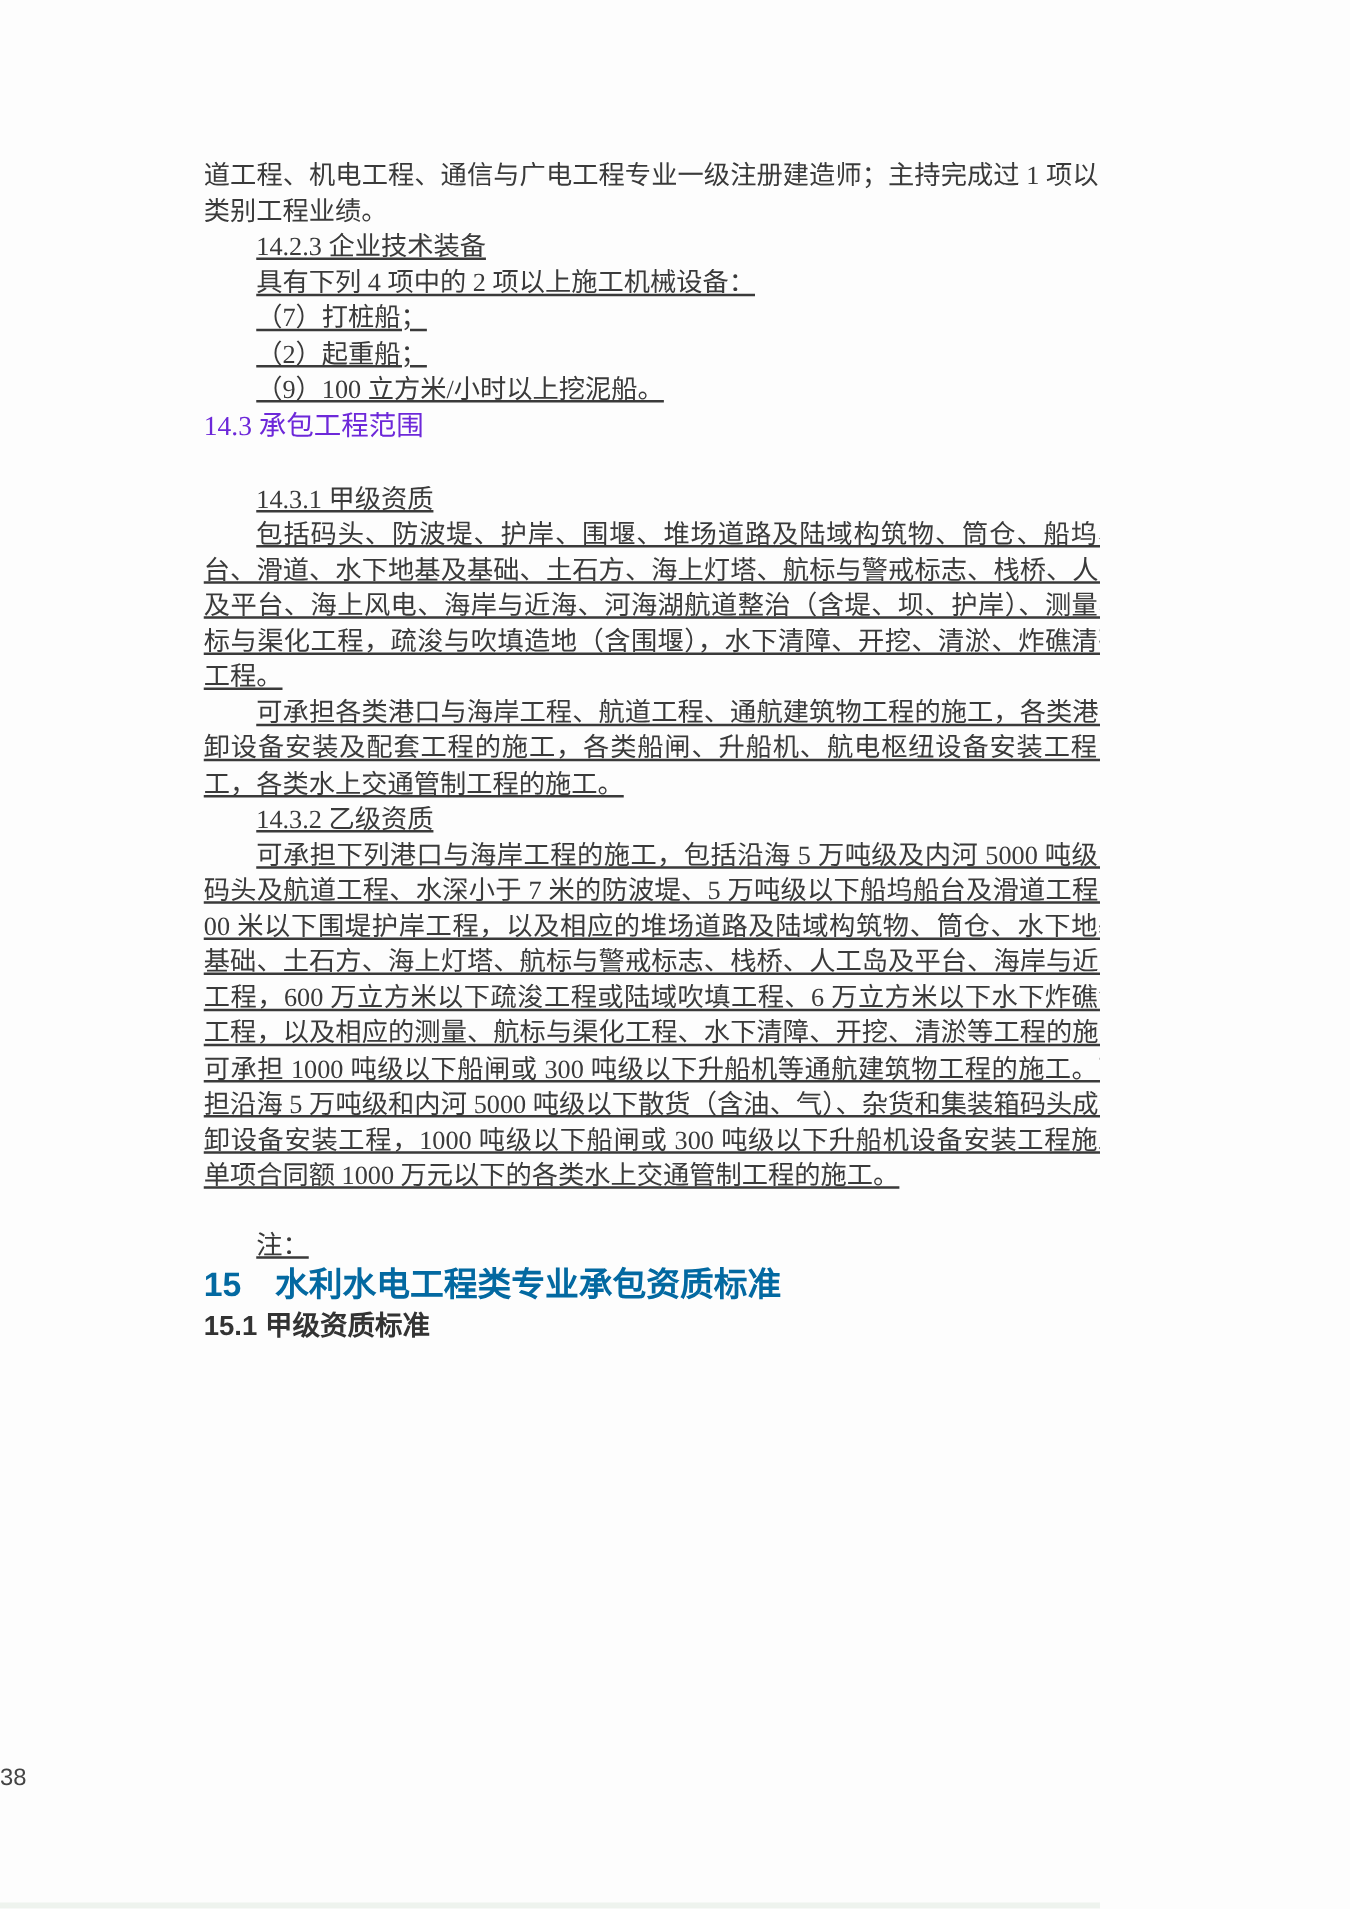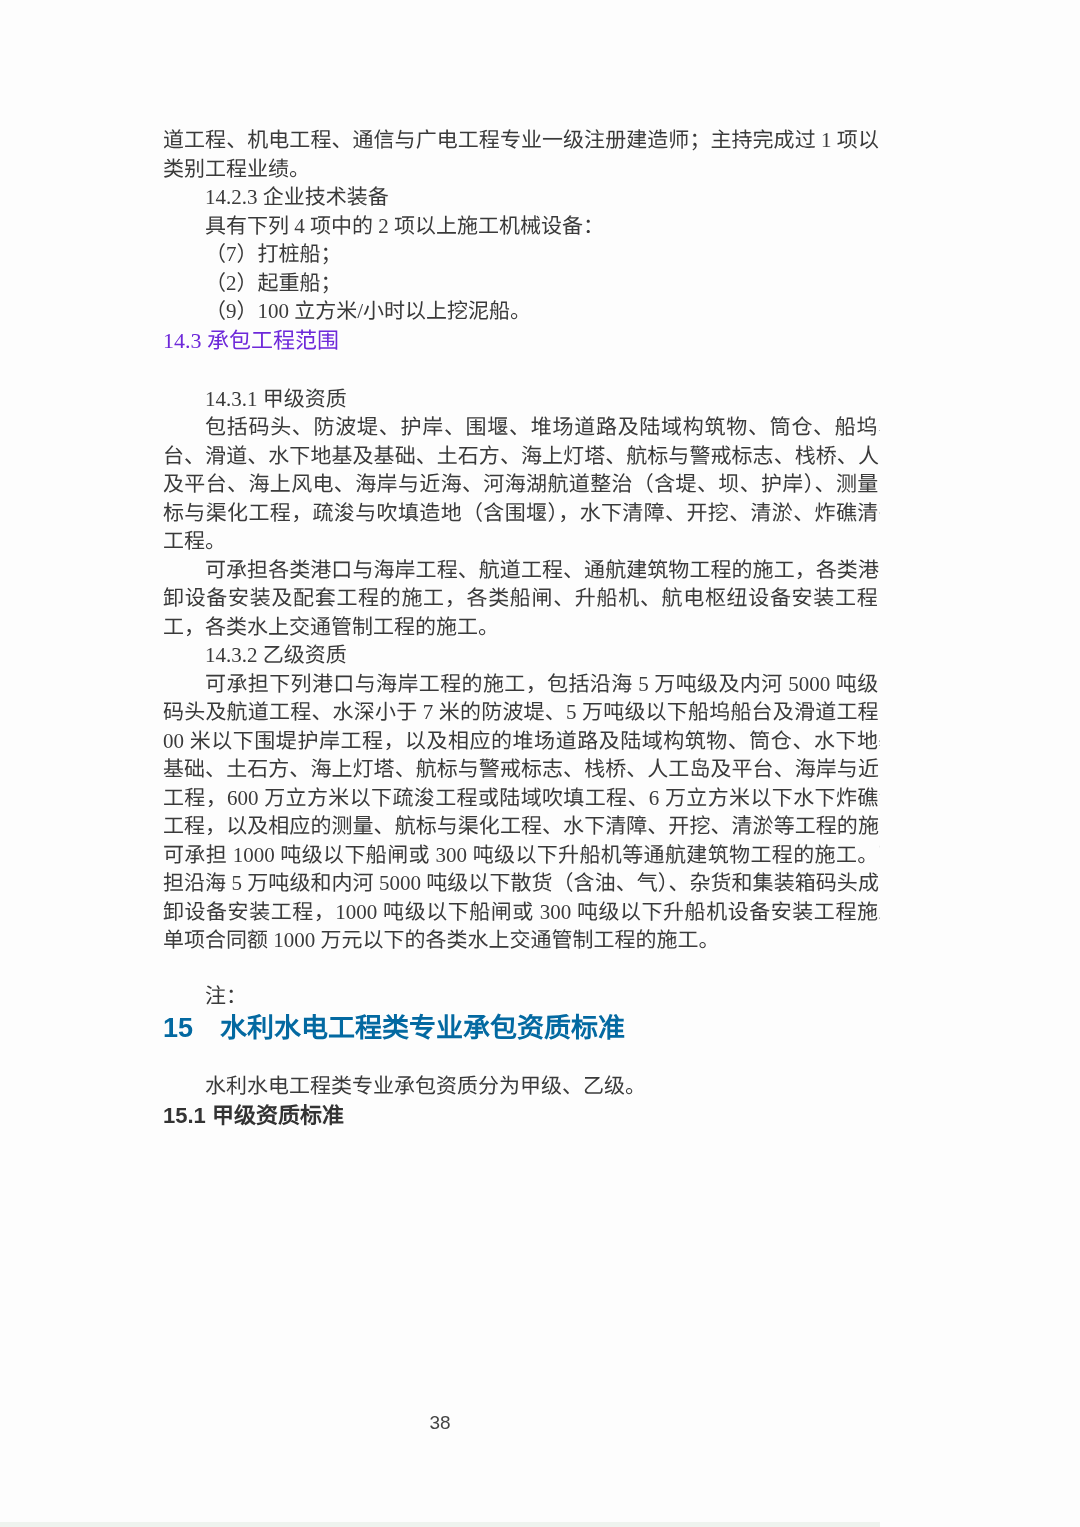--- a/index.html
+++ b/index.html
@@ -23,21 +23,21 @@
     width: 758px;
     padding-top: 126px;
     font-size: 21px;
     line-height: 28.5px;
   }
   .content p {
     margin: 0;
     text-align: justify;
     word-break: break-all;
   }
-  .indent { text-indent: 2em; }
+  .indent { text-indent: 2em; text-decoration: underline; }
   .noindent { text-indent: 0; }
   .h-143 {
     margin: 28px 0 0 0;
     font-size: 22px;
     line-height: 30px;
     font-weight: normal;
     text-align: center;
     color: #6d28d9;
   }
   .gap-after-h143 { height: 29px; }
@@ -59,21 +59,21 @@
     font-weight: bold;
     text-align: center;
     font-family: "Liberation Sans", sans-serif;
     color: #333333;
   }
   .page-number {
     position: absolute;
     top: 1412px;
     left: 0;
     width: 100%;
-    text-align: center;
+    text-align: left;
     font-size: 19px;
     font-family: "Liberation Sans", sans-serif;
     color: #444444;
   }
   .bottom-strip {
     position: absolute;
     left: 0;
     bottom: 0;
     width: 100%;
     height: 5px;
@@ -107,21 +107,20 @@
 
     <p class="indent">14.3.2 乙级资质</p>
 
     <p class="indent">可承担下列港口与海岸工程的施工，包括沿海 5 万吨级及内河 5000 吨级以下码头及航道工程、水深小于 7 米的防波堤、5 万吨级以下船坞船台及滑道工程、1200 米以下围堤护岸工程，以及相应的堆场道路及陆域构筑物、筒仓、水下地基及基础、土石方、海上灯塔、航标与警戒标志、栈桥、人工岛及平台、海岸与近海等工程，600 万立方米以下疏浚工程或陆域吹填工程、6 万立方米以下水下炸礁清礁工程，以及相应的测量、航标与渠化工程、水下清障、开挖、清淤等工程的施工。可承担 1000 吨级以下船闸或 300 吨级以下升船机等通航建筑物工程的施工。可承担沿海 5 万吨级和内河 5000 吨级以下散货（含油、气）、杂货和集装箱码头成套装卸设备安装工程，1000 吨级以下船闸或 300 吨级以下升船机设备安装工程施工，单项合同额 1000 万元以下的各类水上交通管制工程的施工。</p>
 
     <p class="indent note-label">注：</p>
 
 
     <p class="h-15">15　水利水电工程类专业承包资质标准</p>
 
-    <p class="indent p-15-intro">水利水电工程类专业承包资质分为甲级、乙级。</p>
 
     <p class="h-151">15.1 甲级资质标准</p>
 
   </div>
 
   <div class="page-number">38</div>
 
   <div class="bottom-strip"></div>
 </div>
 

